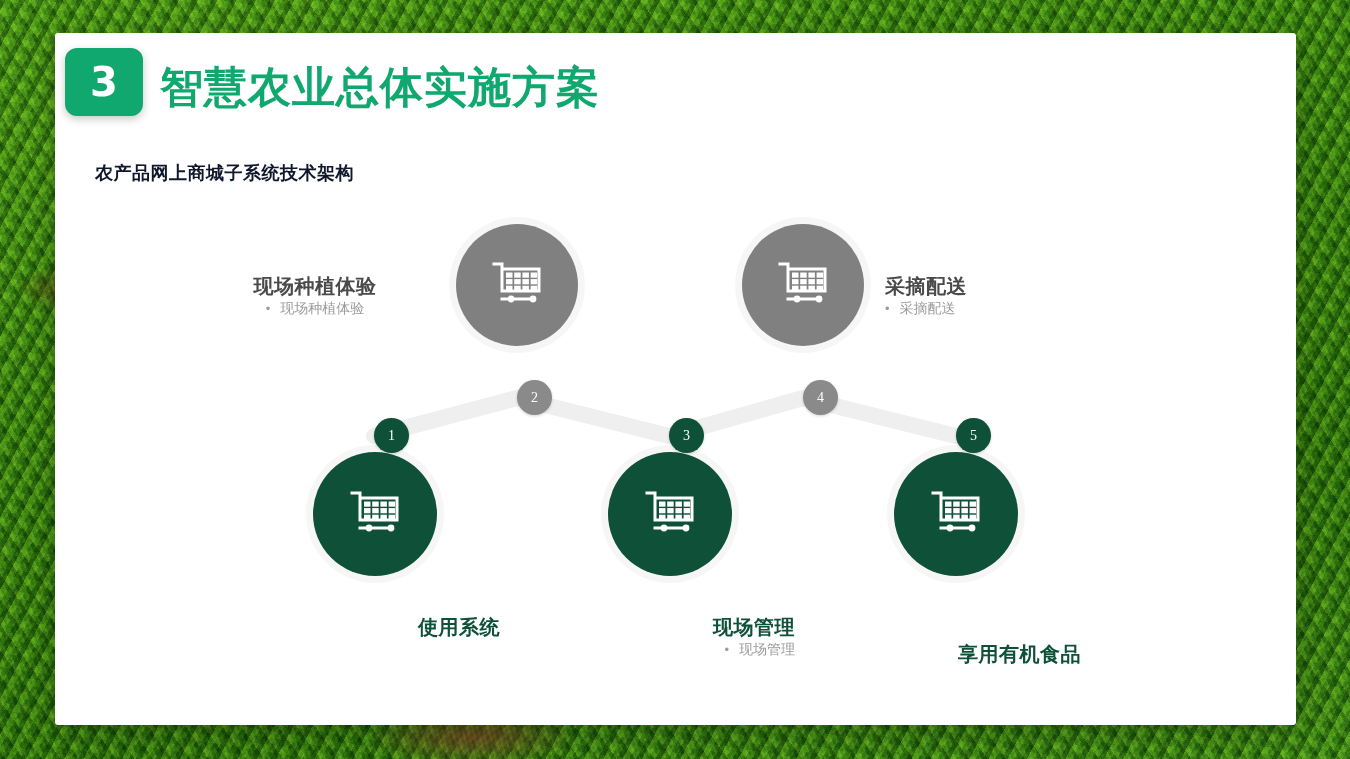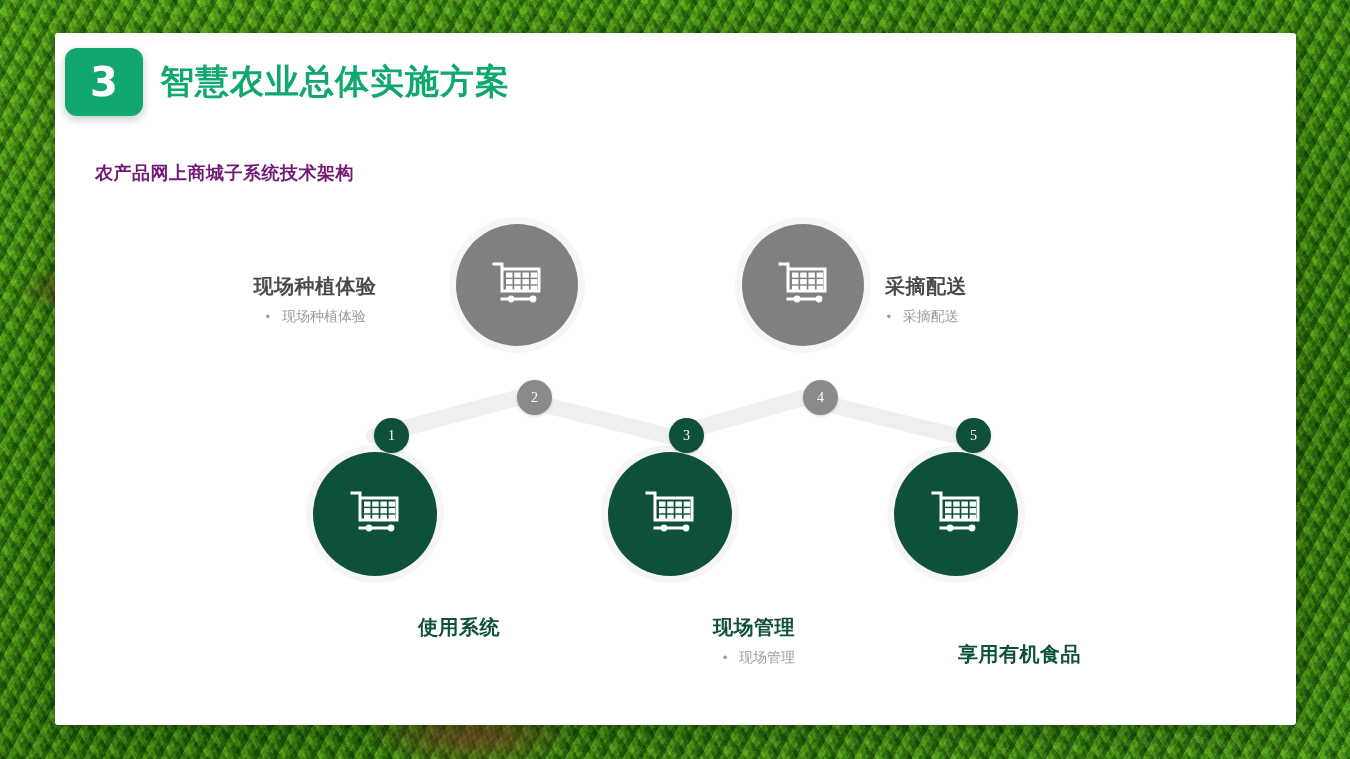--- a/index.html
+++ b/index.html
@@ -54,21 +54,21 @@
     width:78px; height:68px; border-radius:12px;
     display:flex; align-items:center; justify-content:center;
     box-shadow:0 3px 9px rgba(0,0,0,.22);
   }
   #section-badge span{
     color:#fff; font-size:40px; font-weight:bold; line-height:1;
     font-family:"DejaVu Sans","Liberation Sans",sans-serif;
   }
   #slide-title{
     position:absolute; left:105px; top:26px;
-    font-size:34px; font-weight:bold; letter-spacing:1px;
+    font-size:43px; font-weight:bold; letter-spacing:1px;
     white-space:nowrap;
   }
   #subtitle{
     position:absolute; left:40px; top:128px;
     font-size:18px; font-weight:bold; letter-spacing:.5px;
     white-space:nowrap;
   }
 
   
   #diagram{ position:absolute; left:0; top:0; width:1241px; height:692px; }
@@ -91,42 +91,42 @@
     font-family:"Liberation Serif","DejaVu Serif",serif;
     box-shadow:0 1px 3px rgba(0,0,0,.18);
   }
   .stub{ position:absolute; width:23px; height:13px; border-radius:2px; }
 
   .label-block{ position:absolute; }
   .label-title{
     font-size:20px; font-weight:bold; letter-spacing:.5px; white-space:nowrap;
   }
   .label-bullet{
-    font-size:14px; color:#9b9b9b; white-space:nowrap; margin-top:8px;font-family:Liberation Mono, monospace;
+    font-size:14px; color:#9b9b9b; white-space:nowrap; 
   }
   .label-bullet .dot{ margin-right:10px; font-size:13px; }
 
   .ta-right{ text-align:center; }
   .ta-center{ text-align:right; }
 </style>
 </head>
 <body>
 
 <div id="bg-photo"></div>
 
 <div id="slide-card">
 
   <div id="header">
     <div id="section-badge" style="background: rgb(17, 168, 112);">
       <span>3</span>
     </div>
     <div id="slide-title" style="color: rgb(17, 168, 112);">智慧农业总体实施方案</div>
   </div>
 
-  <div id="subtitle" style="color: #701a75; font-family: Liberation Mono, monospace;">农产品网上商城子系统技术架构</div>
+  <div id="subtitle" style="color: #0f172a; font-family: Liberation Mono, monospace;">农产品网上商城子系统技术架构</div>
 
   <div id="diagram">
 
     <svg id="connector-svg" viewBox="0 0 1241 692" preserveAspectRatio="none">
       <polyline id="zigzag" points="319,403 462,365 614,403 748,365 901,403" fill="none" stroke-width="16" stroke-linejoin="round" stroke-linecap="round" stroke="#efefef"></polyline>
     </svg>
 
     <div id="nodes-layer">
         <div class="big-circle green" style="left: 258px; top: 419px; background: rgb(15, 81, 56);">
           <svg viewBox="0 0 52 48" class="cart-icon" fill="none" stroke="#ffffff" stroke-width="3" stroke-linecap="square">

